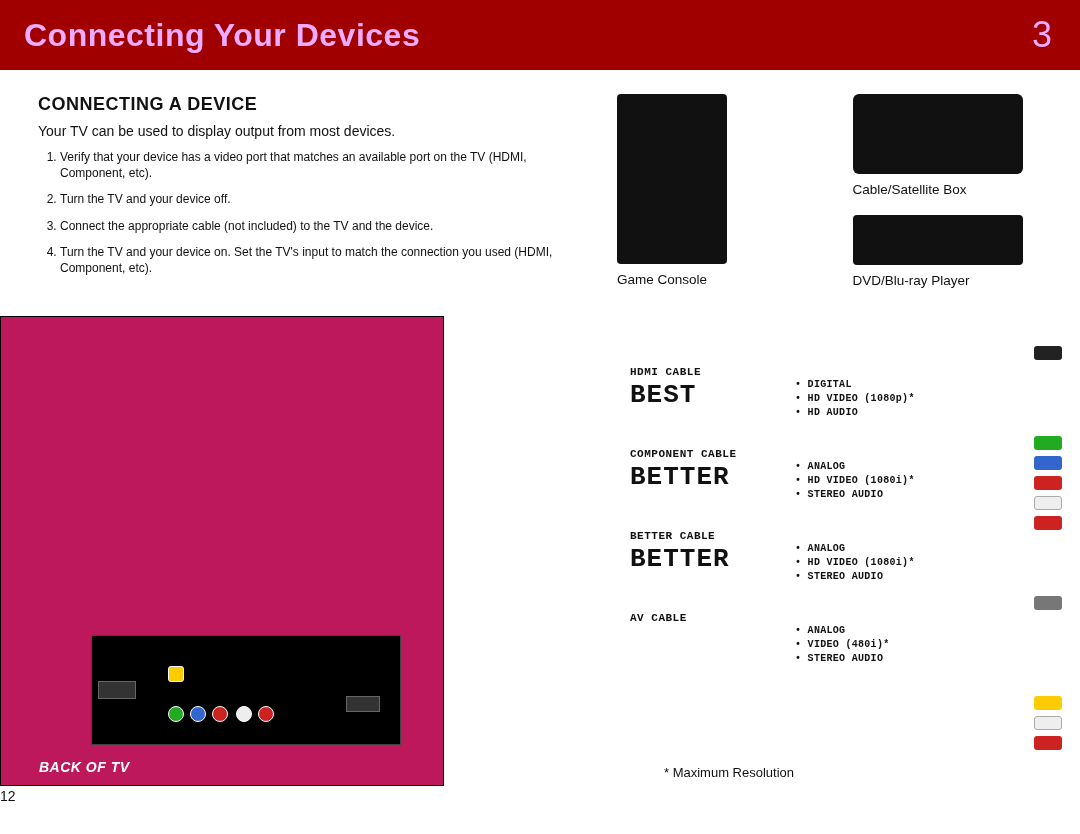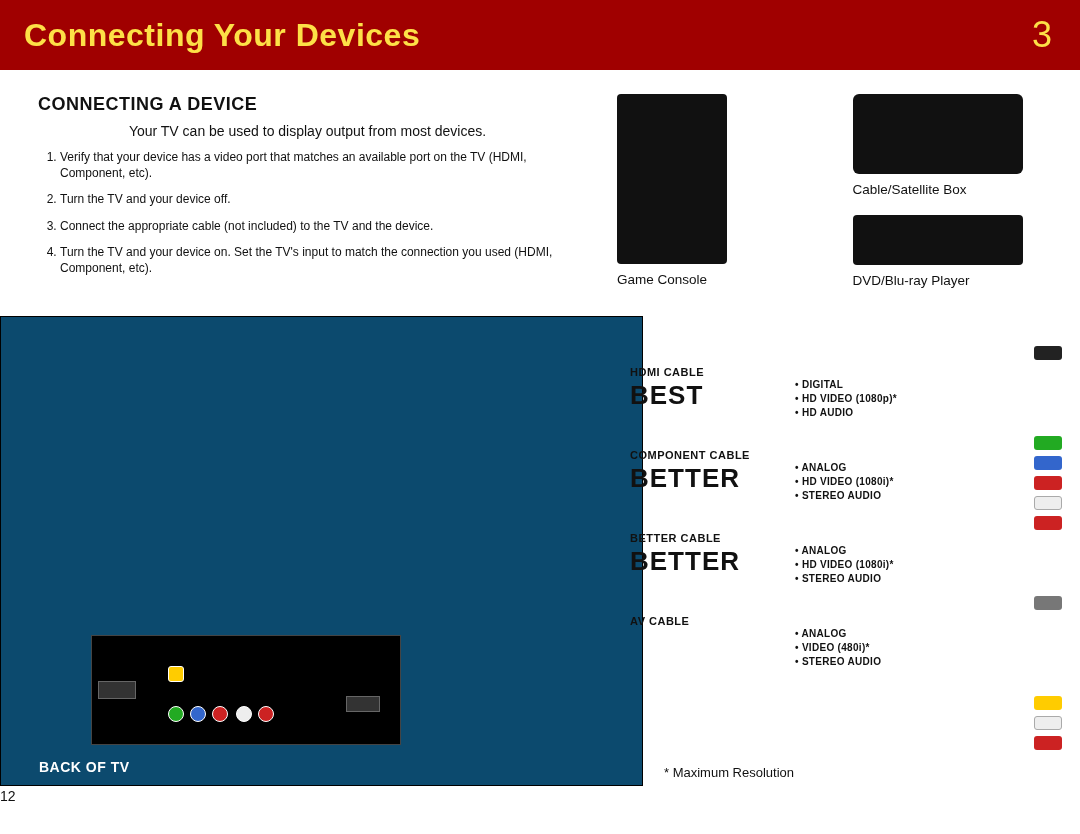--- a/index.html
+++ b/index.html
@@ -1,67 +1,68 @@
 <!DOCTYPE html>
 <html><head>
 <meta charset="utf-8">
 <style>
   * { box-sizing: border-box; margin: 0; padding: 0; }
   body { font-family: "Helvetica Neue", Arial, sans-serif; background:#fff; color:#111; width:1080px; }
   .banner {
     background:#a00000;
-    color:#fde047;
+    color:#f0abfc;
     padding:14px 28px 14px 24px;
     display:flex;
     justify-content:space-between;
     align-items:center;
   }
   .banner h1 { font-size:32px; font-weight:700; letter-spacing:0.5px; }
   .banner .chap { font-size:36px; font-weight:400; }
   .content {
     display:flex;
     padding:24px 22px 10px 38px;
     gap:40px;
   }
   .left { flex:1.1; }
   .right { flex:0.9; display:flex; gap:30px; }
   .subhead { font-size:18px; font-weight:600; letter-spacing:0.5px; margin-bottom:8px; }
-  .intro { font-size:14px; margin-bottom:10px;text-align:center; }
+  .intro { font-size:14px; margin-bottom:10px; }
   ol.steps { padding-left:22px; font-size:12px; }
   ol.steps li { margin-bottom:10px; line-height:1.35; }
   .devcol { flex:1; }
   .devbox { width:170px; height:80px; background:#111; border-radius:6px; margin-bottom:8px; position:relative; }
   .devbox.bluray { height:50px; border-radius:4px; }
   .devbox.console { width:110px; height:170px; border-radius:4px; }
   .devlabel { font-size:13.5px; margin-bottom:18px; }
   .diagram-wrap { position:relative; height:470px; }
   .tvback {
     position:absolute; left:0; top:0;
-    width:643px; height:470px; background:#0c4a6e;
+    width:444px; height:470px; background:#be185d;
     border:1px solid #000;
+    font-style:italic;
   }
   .portpanel {
     position:absolute; bottom:40px; left:90px;
     width:310px; height:110px; background:#000;
     border:1px solid #444;
   }
   .backlabel {
     position:absolute; bottom:10px; left:38px;
     color:#fff; font-size:14px; font-weight:700; letter-spacing:0.5px;
   }
   .pagenum { text-align:left; font-size:14px; padding-top:2px; }
   
   .quality-col {
     position:absolute; left:630px; top:50px; width:300px;
   }
   .qrow { margin-bottom:38px; }
   .qname { font-size:11px; font-weight:700; letter-spacing:0.5px; }
   .qrank { font-size:26px; font-weight:800; letter-spacing:1px; margin-top:2px;}
   .qfeatures { font-size:10px; font-weight:700; line-height:1.4; position:absolute; left:165px; letter-spacing:0.3px;}
-  .qrow-inner { position:relative; }
+  .qrow-inner { position:relative;font-family:Liberation Mono, monospace; }
   .footnote { position:absolute; left:664px; bottom:6px; font-size:13px; }
   
   .plugs { position:absolute; right:18px; display:flex; flex-direction:column; gap:6px;}
   .plug { width:28px; height:14px; border-radius:3px; }
   .pg-green{background:#2a2;} .pg-blue{background:#36c;} .pg-red{background:#c22;}
   .pg-white{background:#eee;border:1px solid #aaa;} .pg-yellow{background:#fc0;}
   .pg-black{background:#222;}
   .pg-gray{background:#777;}
   
   .port { width:16px; height:16px; border-radius:50%; position:absolute; border:1px solid #fff;}

